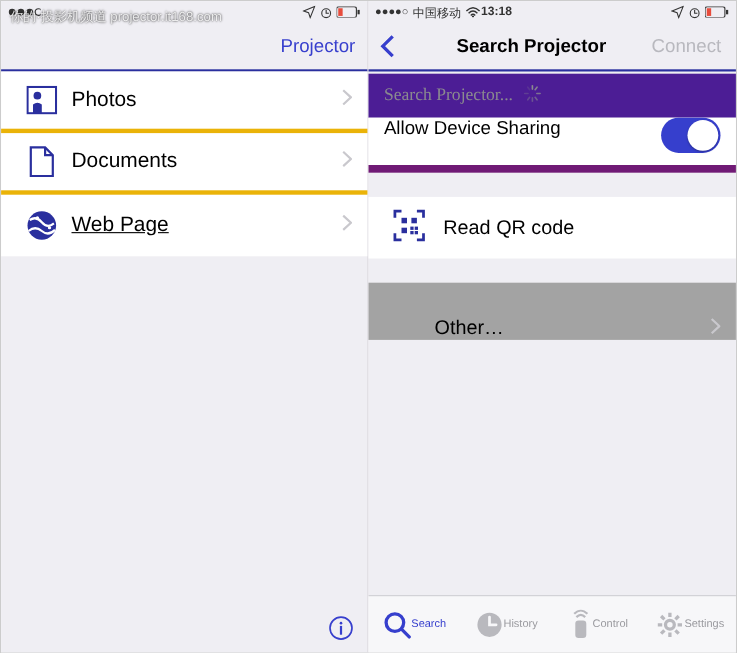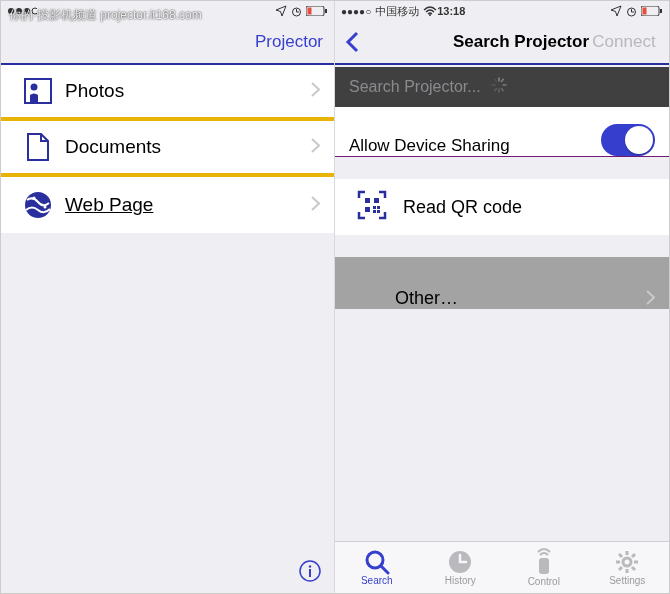--- a/index.html
+++ b/index.html
@@ -21,57 +21,57 @@
   
   .statusbar { height:20px; display:flex; align-items:center; font-size:11px; color:#333; padding:0 6px; }
   .statusbar .sb-left, .statusbar .sb-right { display:flex; align-items:center; gap:4px; }
   .statusbar .sb-center { flex:1; font-weight:700; }
   .statusbar svg { display:block; }
 
   
   .navhdr { height:44px; display:flex; align-items:center; border-bottom:2px solid #2a2f9e; padding:0 10px; }
   .navhdr .nav-left, .navhdr .nav-right { width:70px; display:flex; align-items:center; }
   .navhdr .nav-right { justify-content:center; }
-  .navhdr .nav-title { flex:1; text-align:right; font-size:17px; font-weight:600; color:#000; }
+  .navhdr .nav-title { flex:1; text-align:left; font-size:17px; font-weight:600; color:#000; }
   .navhdr .nav-btn { font-size:17px; color:#373fcd; }
   .navhdr .nav-btn.dim { color:#b8b8be; }
   .navhdr .back-chevron svg { display:block; }
 
   
   .section { background:#fff; }
   .row { display:flex; align-items:center; height:56px; padding:0 14px 0 18px; border-bottom:4px solid #eab308; }
   .row:last-child { border-bottom:none;text-decoration:underline; }
   .row .icon { width:38px; display:flex; justify-content:center; }
   .row .label { flex:1; font-size:19px; color:#000; padding-left:8px; }
   .row .chev { color:#c9c8cd; }
 
   .section-gap { height:22px; }
 
-  .searchbar { height:40px; background:#404040; display:flex; align-items:center; padding:0 14px; color:#8a8a8f; font-size:16px; gap:10px; margin-top:2px; }
-
-  .toggle-row { background:#fff; height:50px; display:flex; align-items:flex-end; padding:0 14px; border-bottom:1px solid #701a75;}
+  .searchbar { height:40px; background:#4c1d95; display:flex; align-items:center; padding:0 14px; color:#8a8a8f; font-size:16px; gap:10px; margin-top:2px;font-family:Liberation Serif, serif; }
+
+  .toggle-row { background:#fff; height:50px; display:flex; align-items:flex-start; padding:0 14px; border-bottom:7px solid #701a75;}
   .toggle-row .label { flex:1; font-size:17px; color:#000; }
   .toggle { width:54px; height:32px; border-radius:16px; background:#363fcd; position:relative; }
   .toggle .knob { position:absolute; right:2px; top:2px; width:28px; height:28px; background:#fff; border-radius:50%; box-shadow:0 1px 2px rgba(0,0,0,0.3);}
 
   .qr-row { background:#fff; height:56px; display:flex; align-items:center; padding:0 14px 0 22px;}
   .qr-row .label { font-size:18px; color:#000; padding-left:16px; }
 
   .other-row { background:#a3a3a3; height:52px; display:flex; align-items:flex-end; padding:0 14px 0 60px;}
   .other-row .label { flex:1; font-size:18px; color:#000;}
   .other-row .chev { color:#c9c8cd; }
 
   .flexfill { flex:1; }
 
   
   .infobtn { position:absolute; right:12px; bottom:10px; width:24px; height:24px; }
 
   
   .tabbar { height:52px; background:#f7f7f9; border-top:1px solid #cfcfd3; display:flex; }
-  .tab { flex:1; display:flex; flex-direction:column; align-items:center; justify-content:center; gap:0; }
+  .tab { flex:1; display:flex; flex-direction:row; align-items:center; justify-content:center; gap:0; }
   .tab .tlabel { font-size:10px; color:#9a9a9f; }
   .tab.active .tlabel { color:#363fcd; }
 
   .chevron-svg { width:9px; height:15px; }
   .spinner { width:16px; height:16px; }
 </style>
 </head>
 <body>
 
 <div class="frame" style="width:670px;height:594px;position:relative;">

